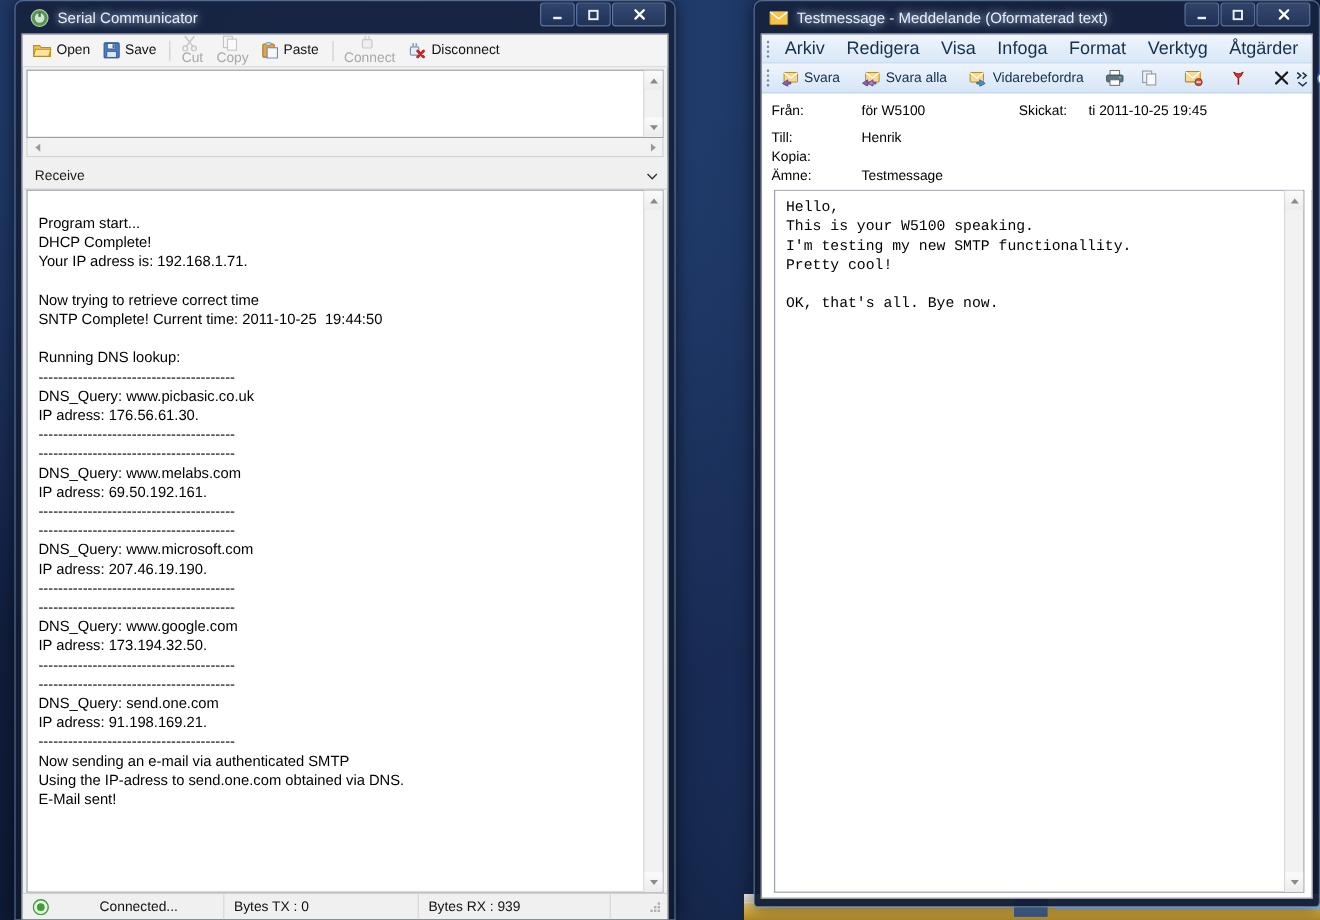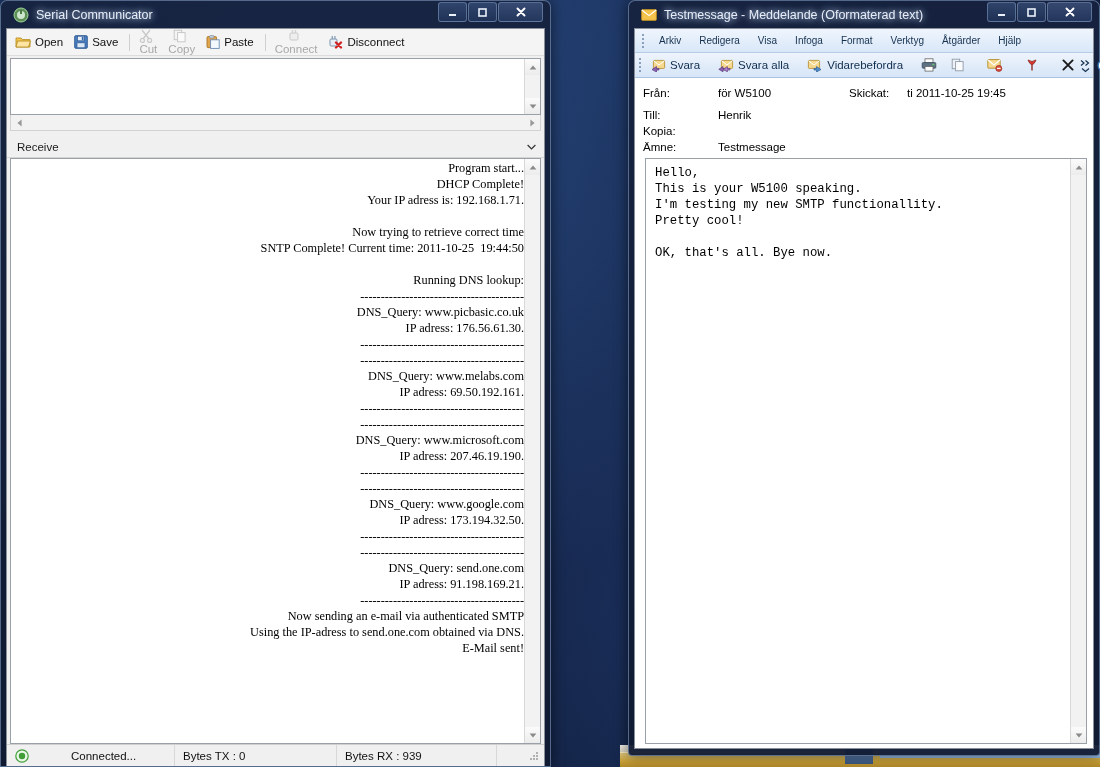--- a/index.html
+++ b/index.html
@@ -82,21 +82,21 @@
     color: #eaf1fb; font-size: 11px;
     cursor: default;
   }
   .cap-btn.close {
     width: 45px;
     background: linear-gradient(180deg, rgba(95,120,170,0.45) 0%, rgba(45,68,112,0.6) 100%);
   }
   .cap-btn svg { display: block; }
 
   
-  #serial-window { left: 0px; top: 0px; width: 551px; height: 767px; }
+  #serial-window { left: 12px; top: 0px; width: 551px; height: 767px; }
   #serial-window .frame { border-radius: 7px 7px 0 0; padding-bottom: 0; }
   .client {
     background: #f0f0f0;
     border: 1px solid #8a9099;
     border-bottom: none;
     height: calc(100% - 27px);
     display: flex; flex-direction: column;
   }
   .menubar {
     height: 21px; display: flex; align-items: center;
@@ -184,28 +184,27 @@
   .receive-wrap {
     flex: 1 1 auto;
     display: flex;
     background: #ffffff;
     border: 1px solid #9aa0a8;
     margin: 0 3px;
     min-height: 0;
   }
   .receive-text {
     flex: 1 1 auto;
-    font-family: Liberation Serif, serif;
+    font-family: Liberation Sans, sans-serif;
     font-size: 12.3px;
     line-height: 16px;
     color: #000;
-    padding: 1px 0 0 9px;
+    padding: 19px 0 0 9px;
     white-space: pre;
     overflow: hidden;
-    text-align: right;
   }
 
   .statusbar {
     height: 22px; flex: 0 0 auto;
     background: #f0f0f0;
     border-top: 1px solid #d0d0d0;
     display: flex; align-items: center;
     font-size: 11.5px; color: #111;
   }
   .status-cell {
@@ -235,21 +234,21 @@
     display: flex; align-items: center;
     padding-left: 4px;
   }
   .grip {
     width: 7px; height: 16px; margin-right: 4px;
     display: flex; flex-direction: column; justify-content: center; align-items: center;
     gap: 2px;
   }
   .grip i { width: 2px; height: 2px; background: #6b86a8; border-radius: 50%; display: block; }
   .mail-menu-item {
-    font-size: 10px; color: #15314f;
+    font-size: 15px; color: #15314f;
     padding: 2px 9px; cursor: default;
     white-space: nowrap;
   }
   .mail-toolbar {
     height: 25px; flex: 0 0 auto;
     background: linear-gradient(180deg,#eef4fc 0%, #d6e5f7 100%);
     border-bottom: 1px solid #a9c4e3;
     display: flex; align-items: center;
     padding-left: 4px;
     position: relative;

